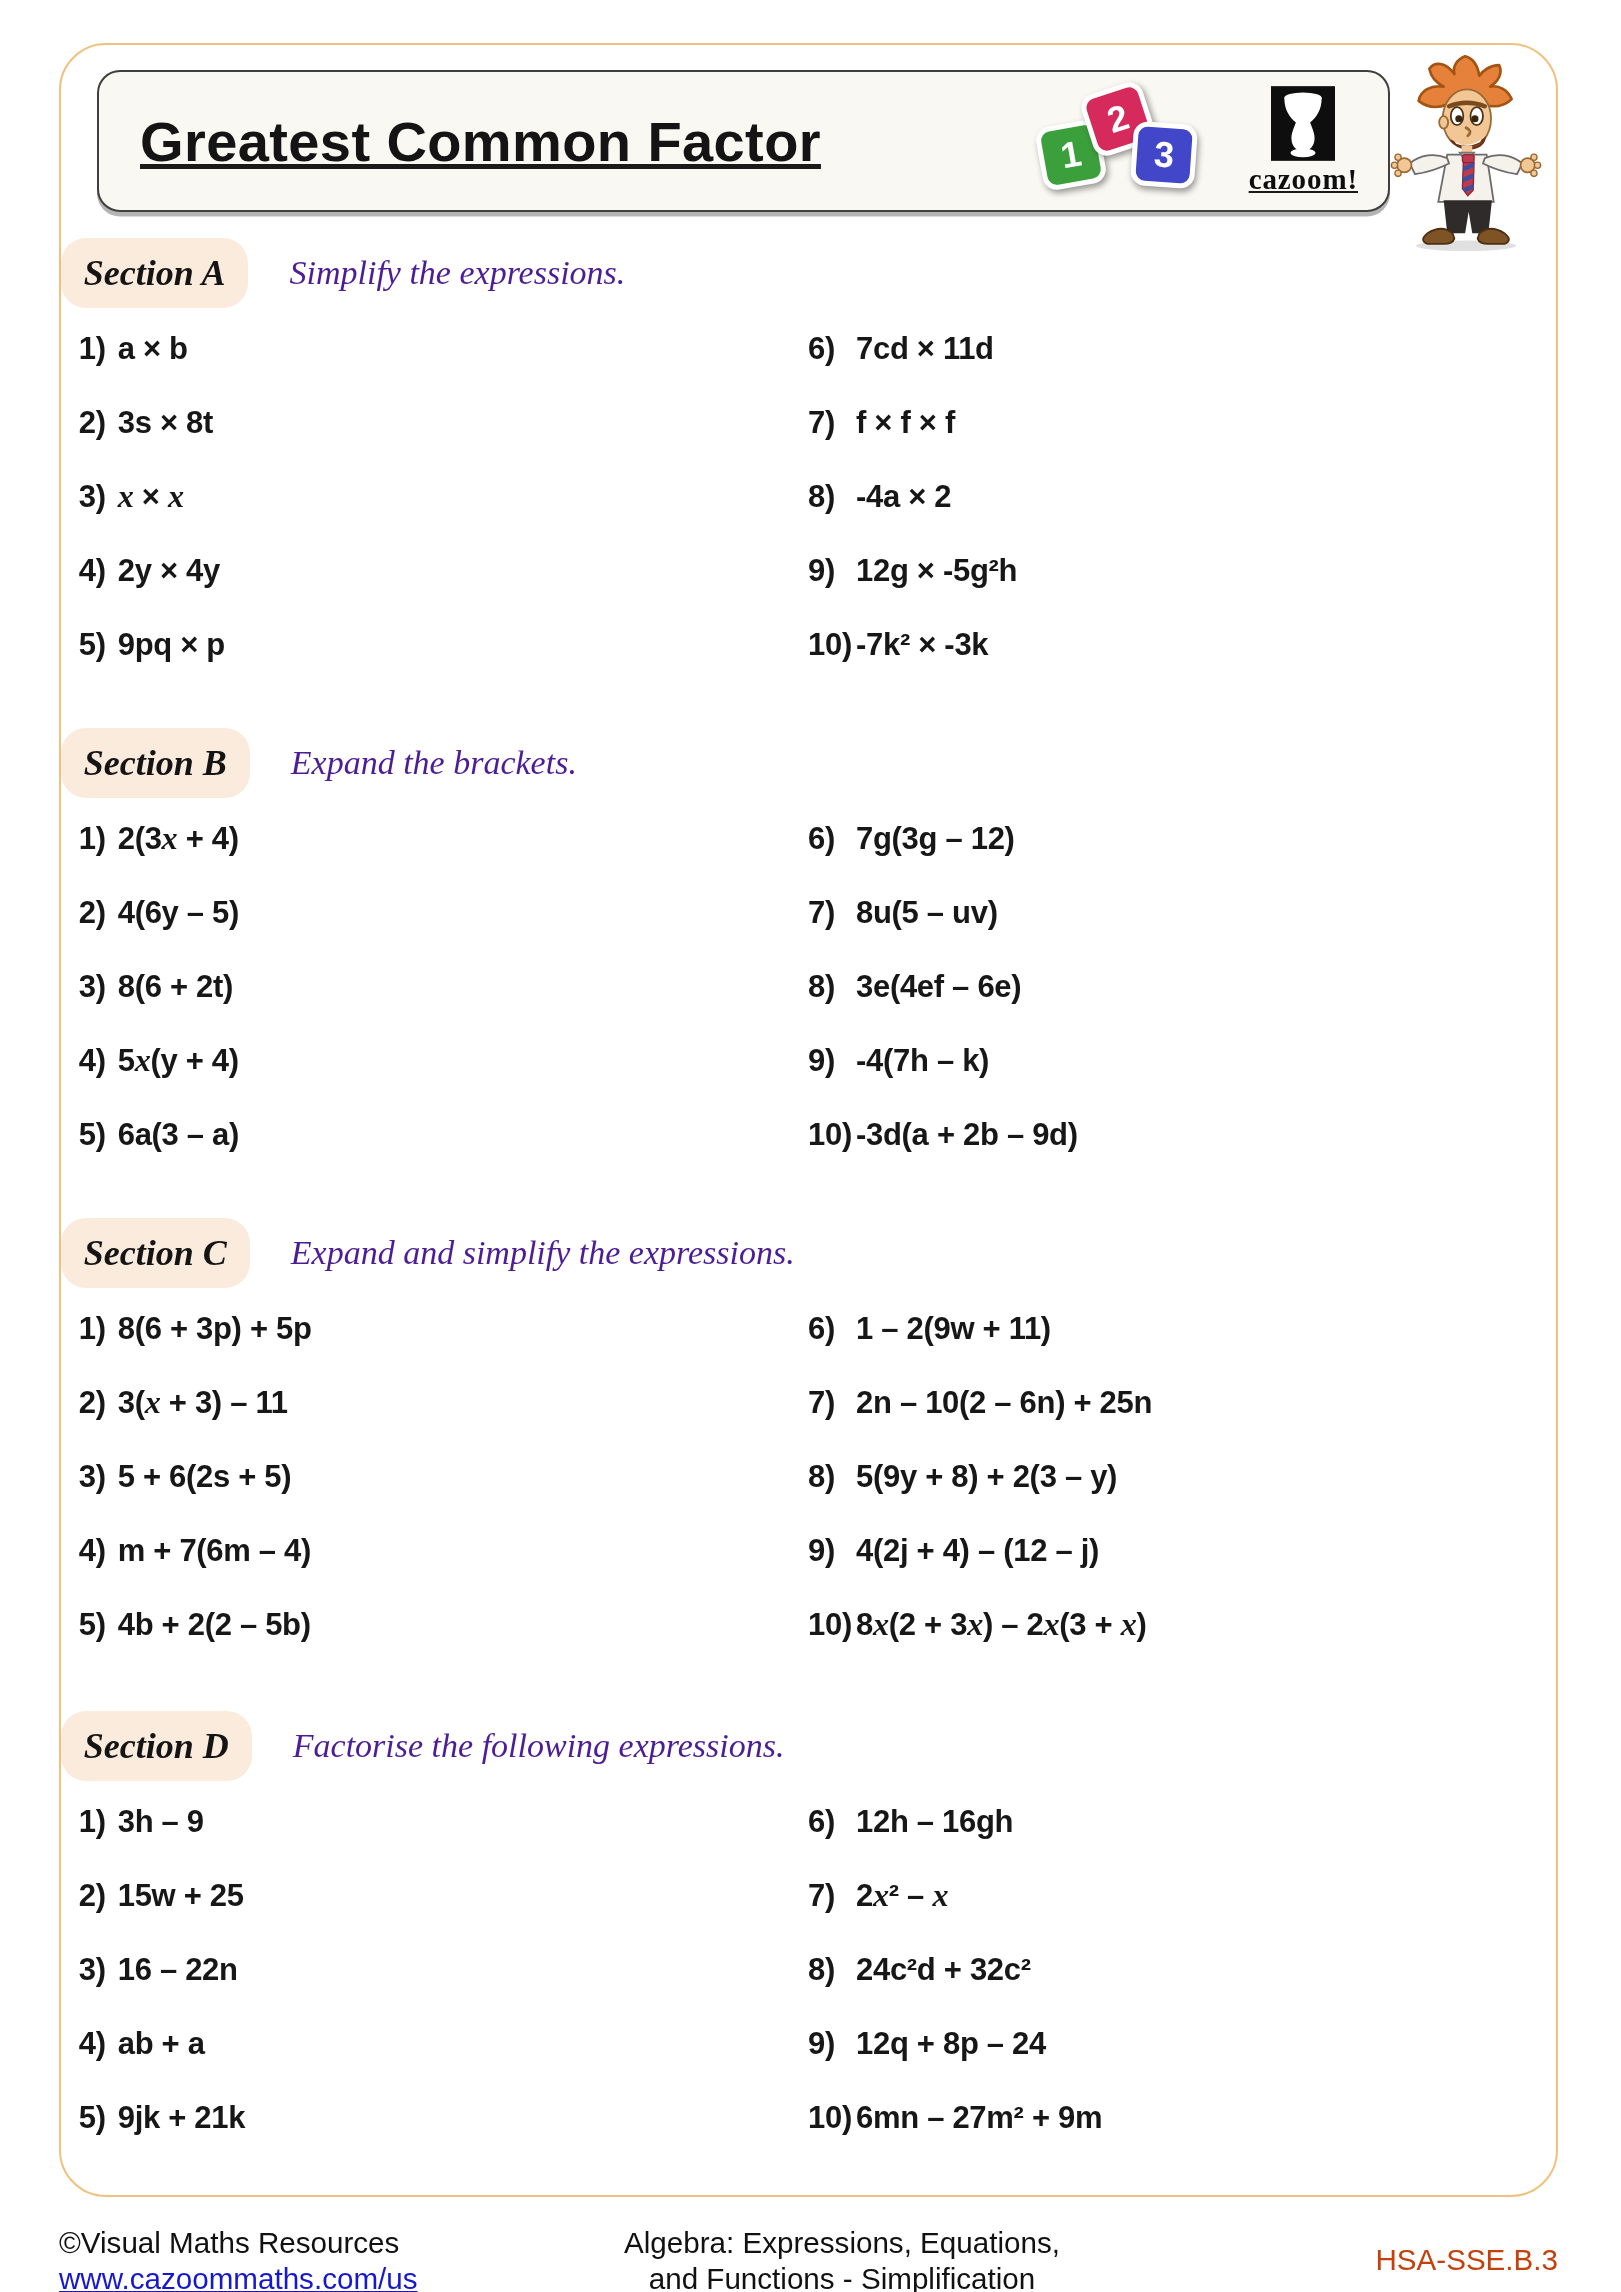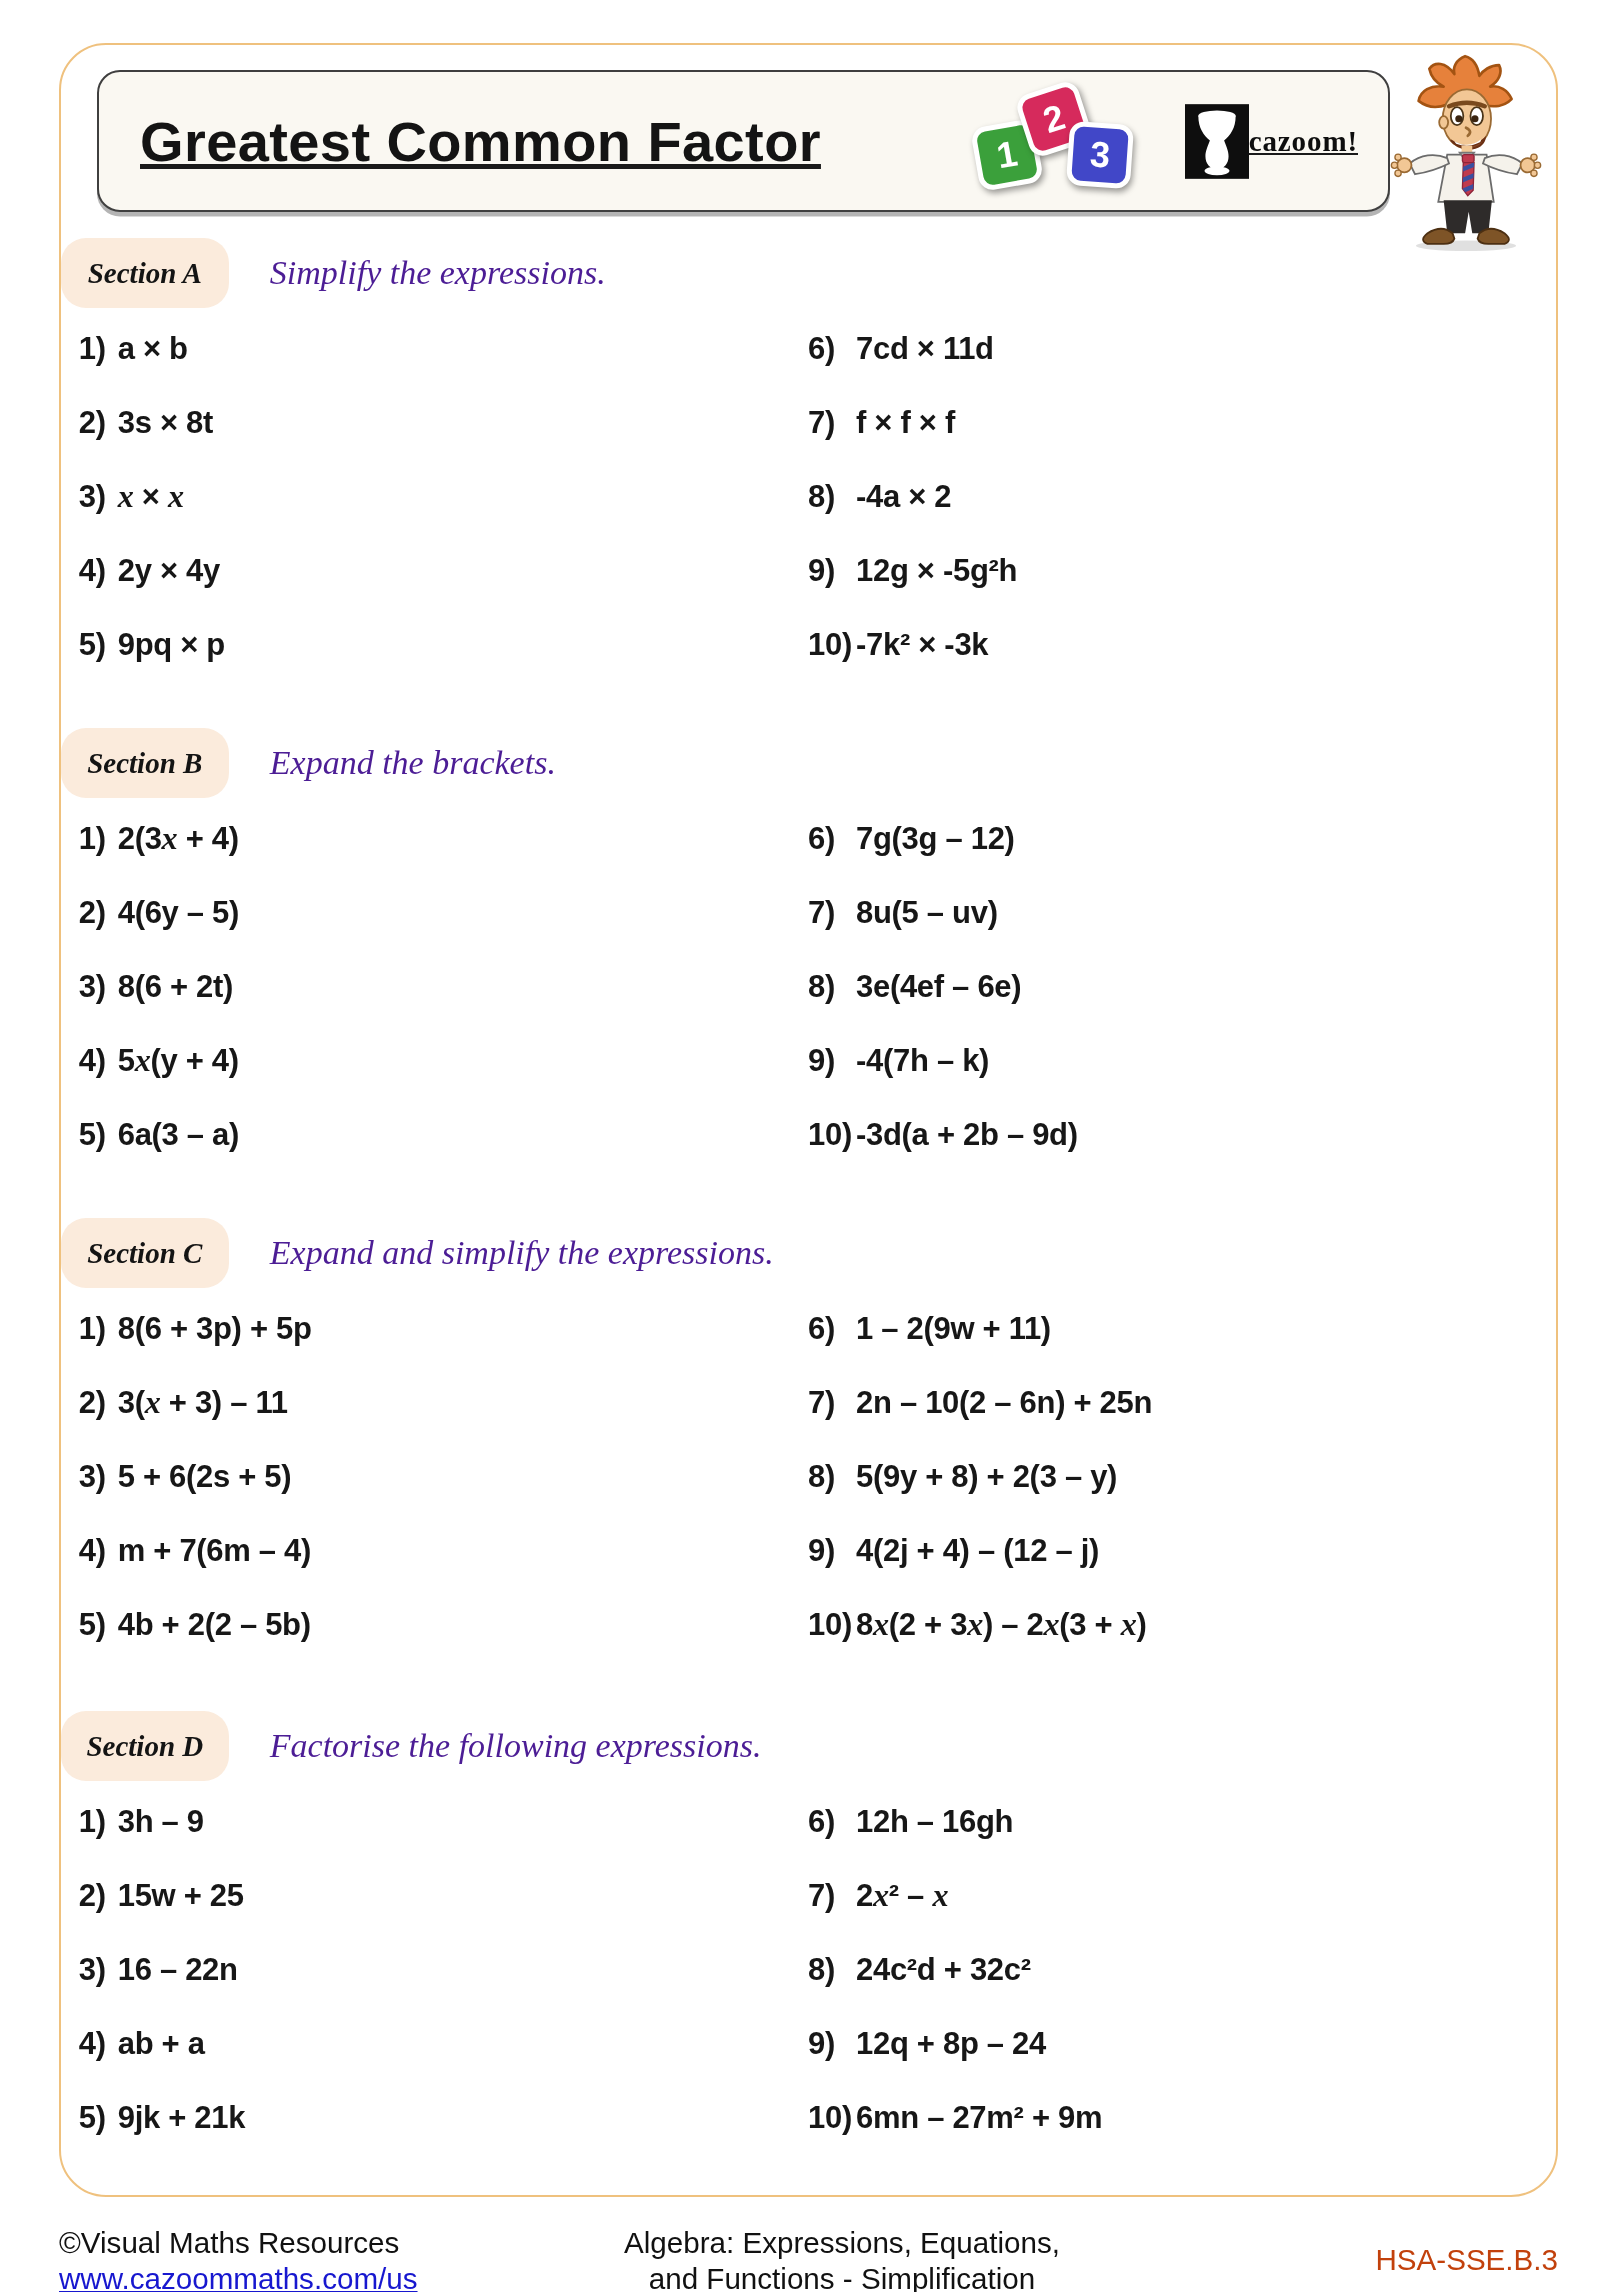--- a/index.html
+++ b/index.html
@@ -25,36 +25,36 @@
   .logos { margin-left:auto; margin-right:30px; display:flex; align-items:center; gap:56px; }
   .tiles { position:relative; width:154px; height:100px; }
   .tile {
     position:absolute; width:54px; height:54px; border-radius:14.3px; border:5.4px solid #ffffff;
     box-shadow:1.8px 3.6px 6.3px rgba(0,0,0,.4); color:#fff; font-size:36px; font-weight:bold;
     display:flex; align-items:center; justify-content:center; box-sizing:content-box;
   }
   .tile-1 { left:0;  top:32px; background:#3BA03B; transform:rotate(-10deg); }
   .tile-2 { left:47px; top:-3.6px; background:#D62A5C; transform:rotate(-18deg); }
   .tile-3 { left:93px; top:32px; background:#4147C8; transform:rotate(4deg); }
-  .cazoom { display:flex; flex-direction:row; align-items:center; }
+  .cazoom { display:flex; flex-direction:column; align-items:center; }
   .drum-box { width:64px; height:75px; }
   .brand {
     font-family:"Liberation Serif", serif; font-weight:bold; font-size:29px;
     letter-spacing:0.9px; margin-top:1.8px; color:#0e0e0e;
   }
   .mascot { position:absolute; left:1390px; top:54px; width:152px; height:202px; }
 
   
   .ws-section { position:absolute; left:59px; width:1501px; }
   .sec-head { display:flex; align-items:center; height:70px; }
   .sec-label {
     background:#FBEBDC; border-radius:25px; height:70px; min-width:168px;
     display:flex; align-items:center; justify-content:center;
     font-family:"Liberation Serif", serif; font-style:italic; font-weight:bold;
-    font-size:29px; padding:8px 23px; box-sizing:border-box; margin-left:1.8px; color:#141414;
+    font-size:36px; padding:8px 23px; box-sizing:border-box; margin-left:1.8px; color:#141414;
   }
   .sec-instr {
     font-family:"Liberation Serif", serif; font-style:italic; font-size:34px;
     margin-left:41px; color:#4c1d95;
   }
   .cols { display:flex; margin-top:3.6px; }
   ol.col { list-style:none; margin:0; padding:0; width:749px; }
   ol.col.right { width:auto; }
   li.item { height:74px; display:flex; align-items:center; font-weight:bold; font-size:31px; letter-spacing:-0.3px; color:#171717; }
   ol.col.left li.item { padding-left:19.7px; }

